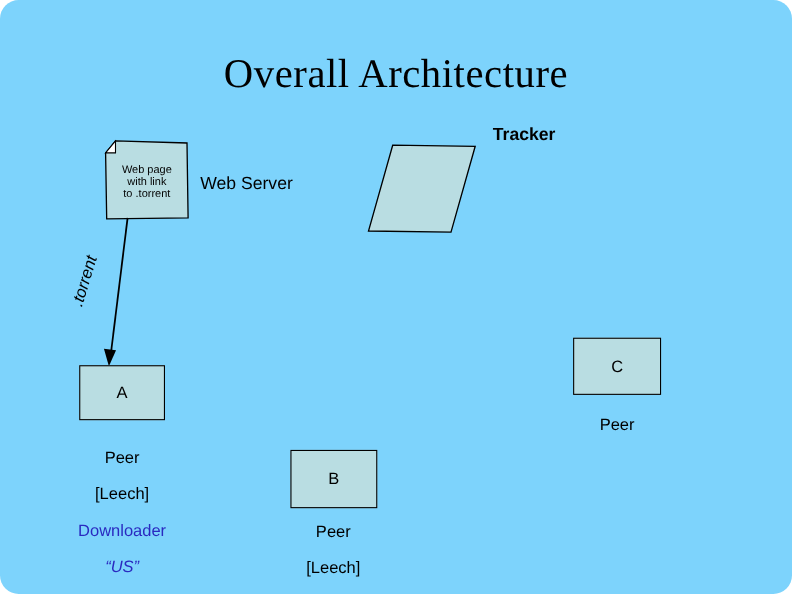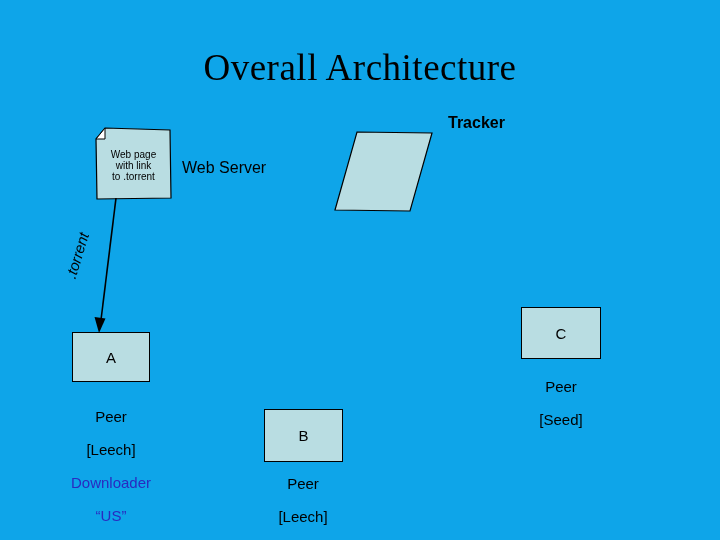--- a/index.html
+++ b/index.html
@@ -4,23 +4,24 @@
 <style>
   html, body {
     margin: 0;
     padding: 0;
     background: #ffffff;
   }
   #slide {
     position: relative;
     width: 720px;
     height: 540px;
-    background: #0ea5e9;
+    background: #7dd3fc;
     overflow: hidden;
     font-family: "Liberation Sans", sans-serif;
+    border-radius: 17px;
   }
   .abs { position: absolute; }
 
   
   #title {
     left: 0;
     top: 46px;
     width: 720px;
     text-align: center;
     font-family: "Liberation Serif", serif;
@@ -101,21 +102,21 @@
   #boxB .box-letter { top: 17px; }
   #boxC { left: 521px; top: 307px; width: 80px; height: 52px; }
   #boxC .box-letter { top: 17px; }
 
   
   #lbl-webserver { left: 182px; top: 119px; font-size: 16px; margin-top: 40px; }
   #lbl-tracker   { left: 448px; top: 114px; font-size: 16px; font-weight: bold; }
 
   #grpA { left: 22px; top: 408px; width: 178px; text-align: center; }
   #grpA .row { margin-bottom: 16px; }
-  #grpA .row:last-child { margin-bottom: 0; }
+  #grpA .row:last-child { margin-bottom: 0; font-style: italic; }
 
   #grpB { left: 214px; top: 475px; width: 178px; text-align: center; }
   #grpB .row { margin-bottom: 16px; }
   #grpB .row:last-child { margin-bottom: 0; }
 
   #grpC { left: 472px; top: 378px; width: 178px; text-align: center; }
   #grpC .row { margin-bottom: 16px; }
   #grpC .row:last-child { margin-bottom: 0; }
 </style>
 </head>
@@ -175,16 +176,15 @@
     <div class="row label label-blue">“US”</div>
   </div>
 
   <div class="abs" id="grpB">
     <div class="row label">Peer</div>
     <div class="row label">[Leech]</div>
   </div>
 
   <div class="abs" id="grpC">
     <div class="row label">Peer</div>
-    <div class="row label">[Seed]</div>
   </div>
 
 </div>
 
 </body></html>

